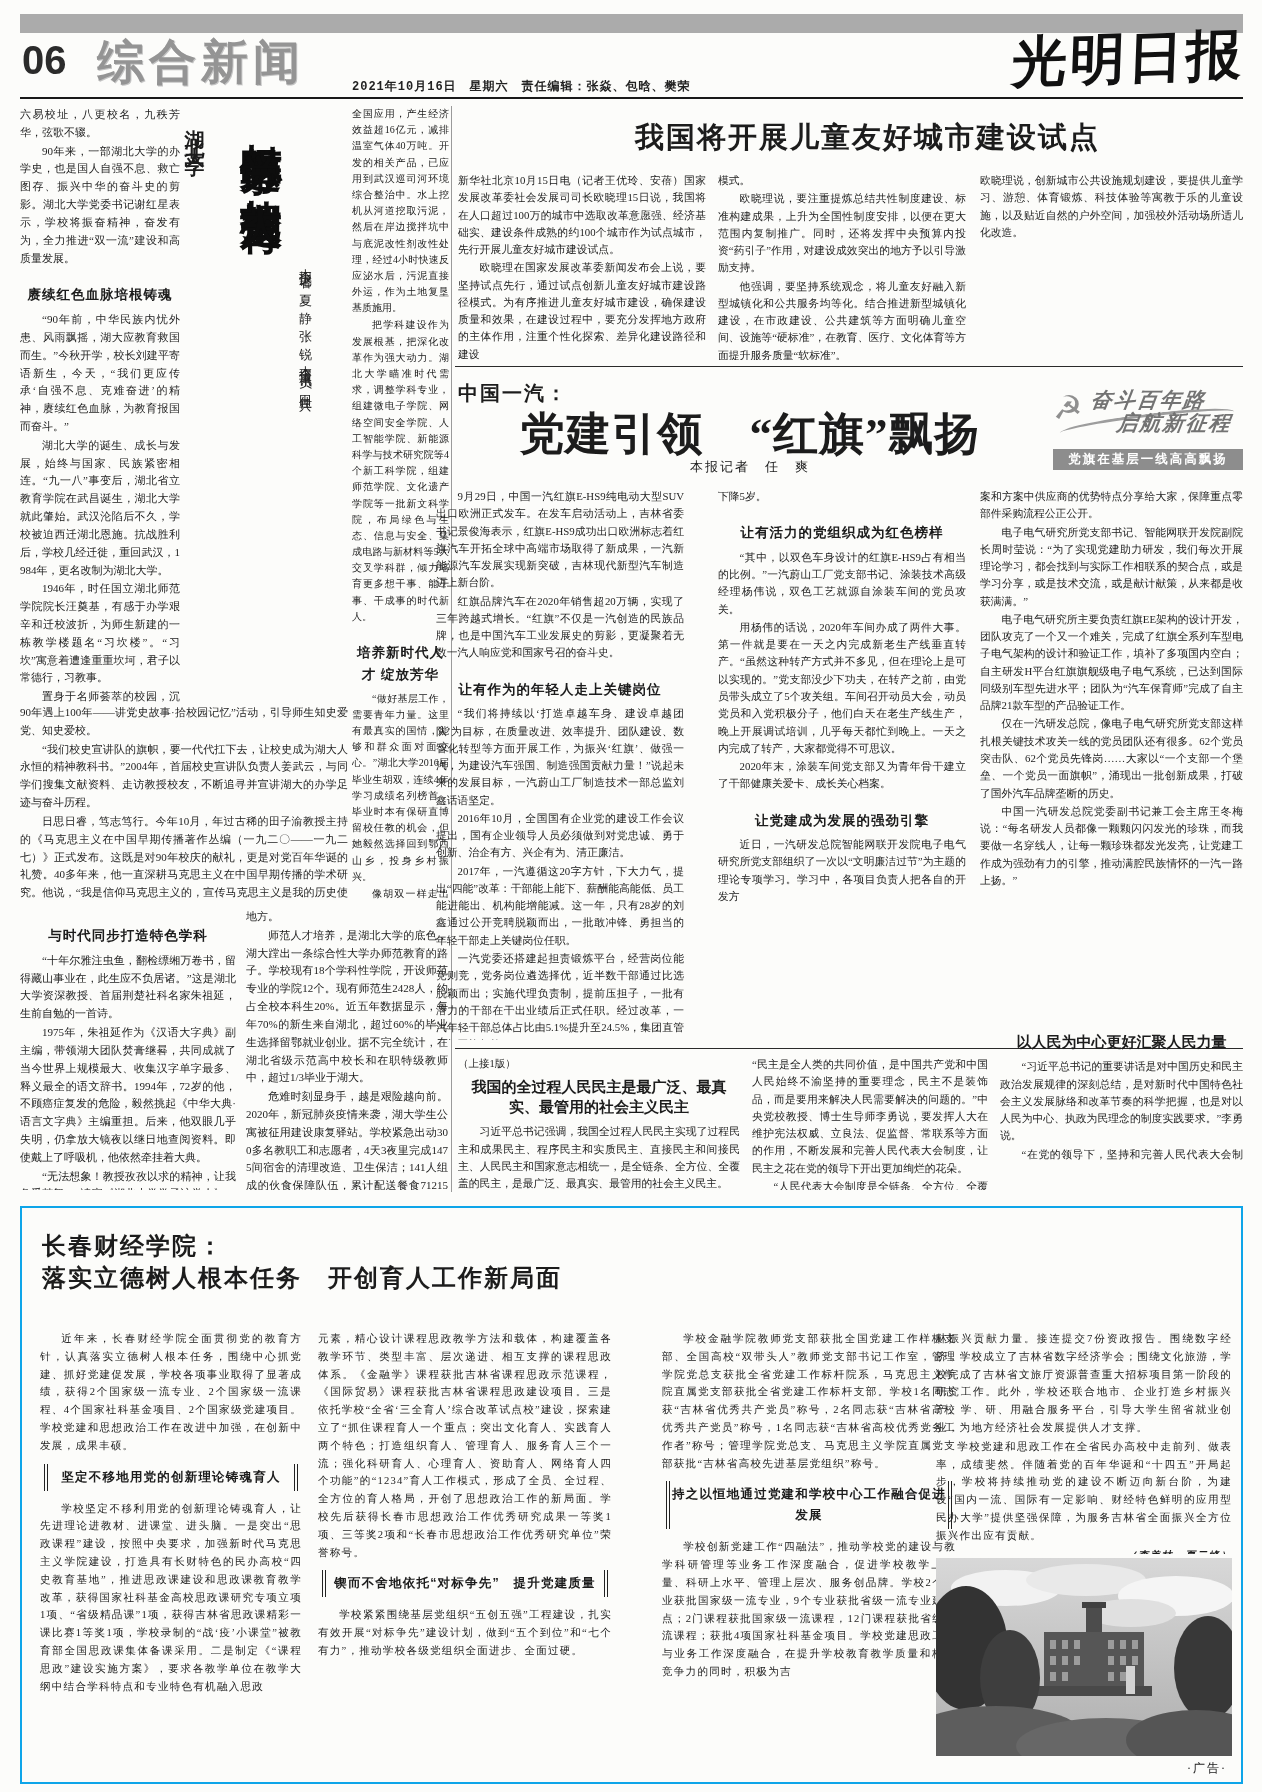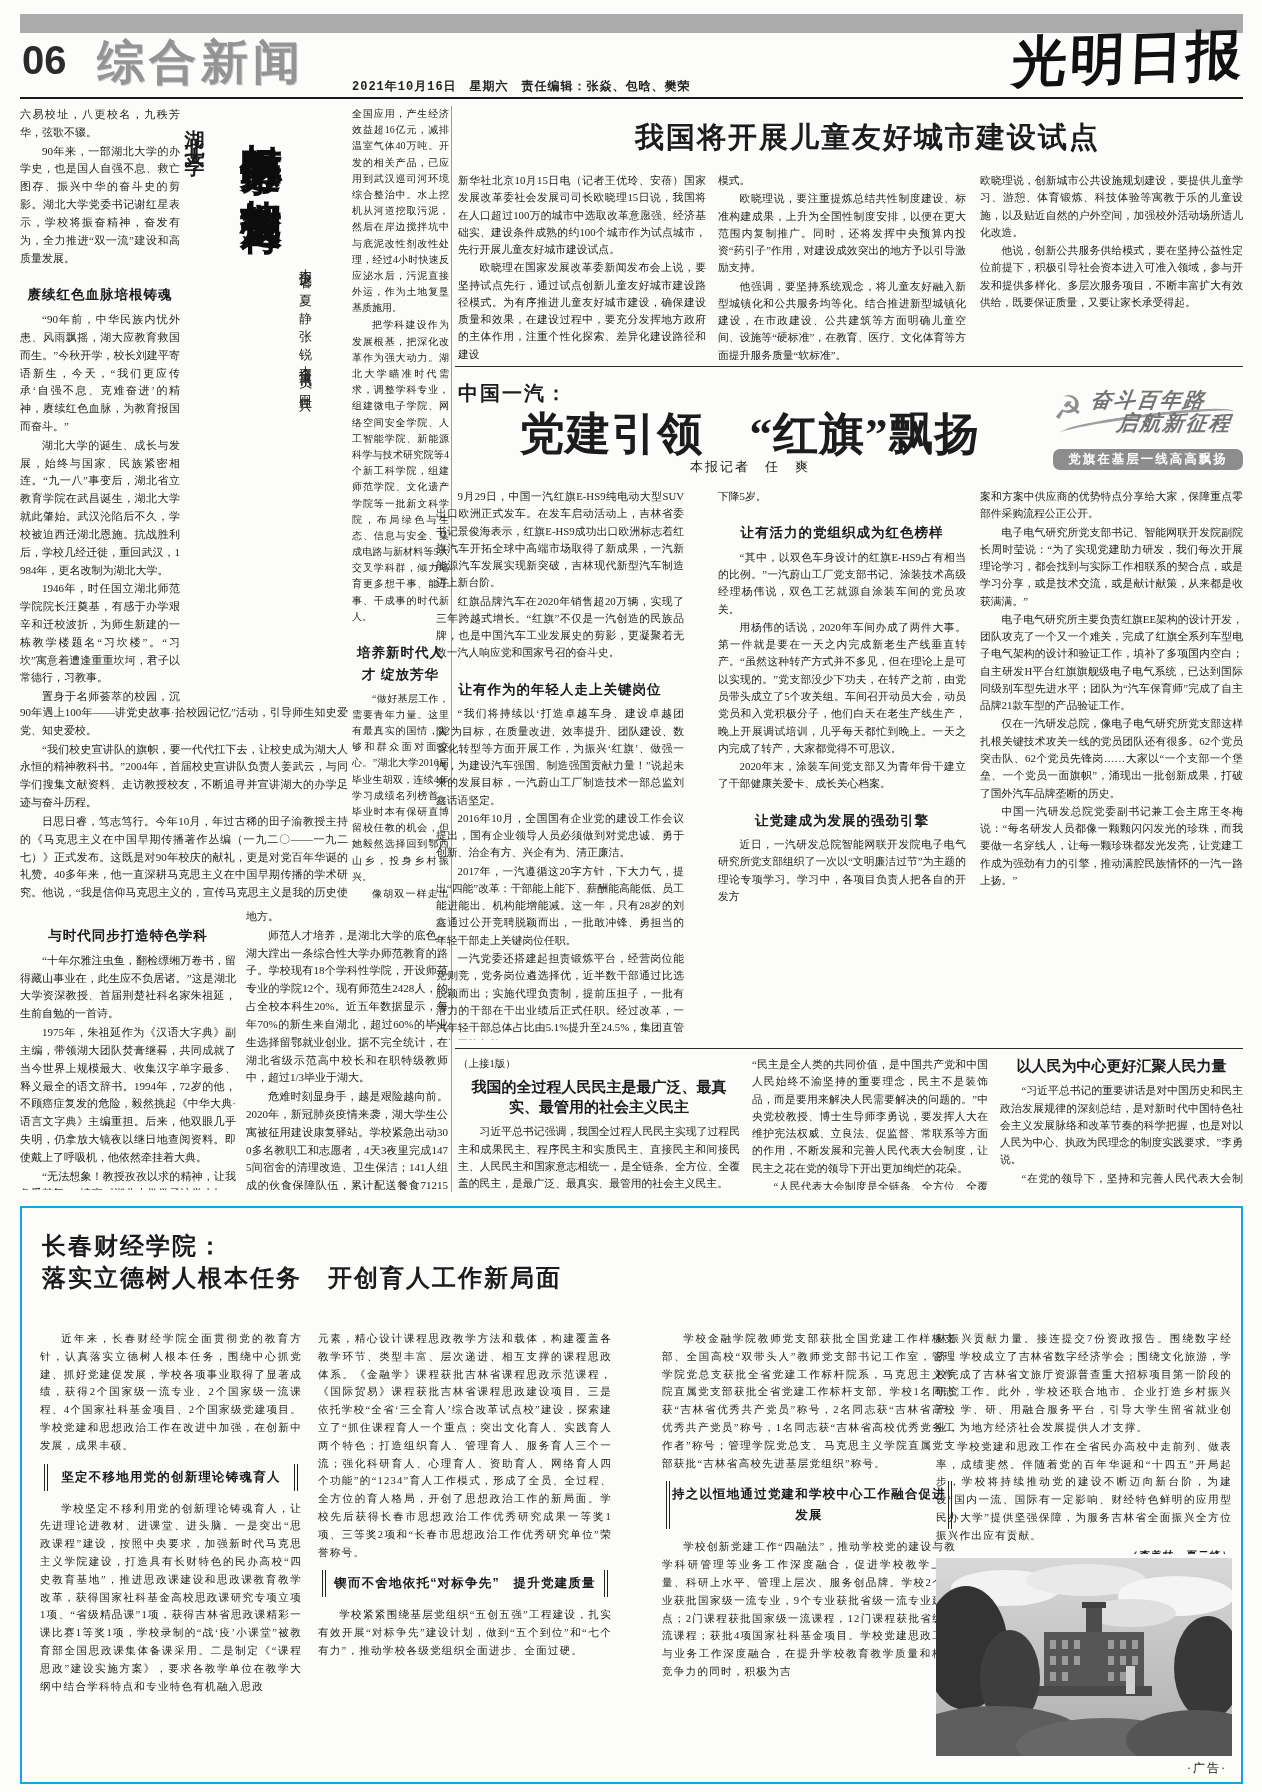--- a/index.html
+++ b/index.html
@@ -47,21 +47,21 @@
   .logo{width:190px;}
   .logo-art{position:relative;height:58px;}
   .logo-art::before{content:"";position:absolute;left:6px;top:26px;width:176px;height:14px;
                     border-top:3px solid #9d9d9d;transform:rotate(-7deg);border-radius:50%;}
   .hs-ico{position:absolute;left:0;top:4px;font-size:33px;color:#8f8f8f;line-height:1;}
   .logo-l1,.logo-l2{font-family:"Liberation Sans",sans-serif;font-weight:900;font-style:italic;color:#737373;
                     font-size:21px;letter-spacing:2px;transform:skewX(-8deg);line-height:1.1;white-space:nowrap;}
   .logo-l1{margin-left:38px;}
   .logo-l2{margin-left:64px;}
   .logo-banner{margin-top:3px;background:#8d8d8d;color:#fff;font-family:"Liberation Sans",sans-serif;
-               font-weight:bold;font-size:12.5px;text-align:center;letter-spacing:2px;padding:2px 0;border-radius:7px;}
+               font-weight:bold;font-size:12.5px;text-align:center;letter-spacing:2px;padding:2px 0;}
   
   .bigbox{border:2px solid #0ea5e9;}
   .ccfe-kicker{font-family:"Liberation Sans",sans-serif;font-weight:bold;font-size:24px;letter-spacing:2px;}
   .ccfe-headline{font-weight:bold;font-size:24px;letter-spacing:2px;font-family:"Liberation Serif",serif;white-space:nowrap;text-align:center;}
   .ad-label{font-size:12px;letter-spacing:2px;color:#222;}
 </style>
 </head>
 <body>
 
 <div class="page">
@@ -117,21 +117,20 @@
       <div class="b-lead">新华社北京10月15日电（记者王优玲、安蓓）国家发展改革委社会发展司司长欧晓理15日说，我国将在人口超过100万的城市中选取改革意愿强、经济基础实、建设条件成熟的约100个城市作为试点城市，先行开展儿童友好城市建设试点。</div>
       <div class="b-p">欧晓理在国家发展改革委新闻发布会上说，要坚持试点先行，通过试点创新儿童友好城市建设路径模式。为有序推进儿童友好城市建设，确保建设质量和效果，在建设过程中，要充分发挥地方政府的主体作用，注重个性化探索、差异化建设路径和建设</div>
     </div>
   <div class="col fs-m" style="left:718px;top:172px;width:248px;height:188px;">
       <div class="b-lead">模式。</div>
       <div class="b-p">欧晓理说，要注重提炼总结共性制度建设、标准构建成果，上升为全国性制度安排，以便在更大范围内复制推广。同时，还将发挥中央预算内投资“药引子”作用，对建设成效突出的地方予以引导激励支持。</div>
       <div class="b-p">他强调，要坚持系统观念，将儿童友好融入新型城镇化和公共服务均等化。结合推进新型城镇化建设，在市政建设、公共建筑等方面明确儿童空间、设施等“硬标准”，在教育、医疗、文化体育等方面提升服务质量“软标准”。</div>
     </div>
   <div class="col fs-m" style="left:980px;top:172px;width:263px;height:188px;">
       <div class="b-lead">欧晓理说，创新城市公共设施规划建设，要提供儿童学习、游憩、体育锻炼、科技体验等寓教于乐的儿童设施，以及贴近自然的户外空间，加强校外活动场所适儿化改造。</div>
-      <div class="b-p">他说，创新公共服务供给模式，要在坚持公益性定位前提下，积极引导社会资本进入可准入领域，参与开发和提供多样化、多层次服务项目，不断丰富扩大有效供给，既要保证质量，又要让家长承受得起。</div>
     </div>
   <div class="abs hrule-thin" style="left:455px;top:366px;width:788px;"></div>
 
   <div class="abs kicker-h" style="left:458px;top:380px;">中国一汽：</div>
   <div class="abs headline-2" style="left:470px;top:404px;width:560px;">党建引领　“红旗”飘扬</div>
   <div class="abs byline-h" style="left:470px;top:458px;width:560px;">本报记者　任　爽</div>
 
   <div class="abs logo" style="left:1053px;top:388px;">
     <div class="logo-art">
       <span class="hs-ico">☭</span>
@@ -173,21 +172,21 @@
     <div class="b-h2">我国的全过程人民民主是最广泛、最真实、最管用的社会主义民主</div>
     <div>
         <div class="b-p">习近平总书记强调，我国全过程人民民主实现了过程民主和成果民主、程序民主和实质民主、直接民主和间接民主、人民民主和国家意志相统一，是全链条、全方位、全覆盖的民主，是最广泛、最真实、最管用的社会主义民主。</div>
       </div>
   </div>
   <div class="col fs-m" style="left:752px;top:1056px;width:236px;height:134px;">
       <div class="b-lead">“民主是全人类的共同价值，是中国共产党和中国人民始终不渝坚持的重要理念，民主不是装饰品，而是要用来解决人民需要解决的问题的。”中央党校教授、博士生导师李勇说，要发挥人大在维护宪法权威、立良法、促监督、常联系等方面的作用，不断发展和完善人民代表大会制度，让民主之花在党的领导下开出更加绚烂的花朵。</div>
       <div class="b-p">“人民代表大会制度是全链条、全方位、全覆盖的立体式民主结构，保证人民当家作主具体地、现实地落实到国家政治生活和社会生活之中。”</div>
     </div>
 
-  <div class="col fs-m" style="left:1000px;top:1052px;width:243px;height:134px;">
+  <div class="col fs-m" style="left:1000px;top:1028px;width:243px;height:134px;">
     <div class="b-h2">以人民为中心更好汇聚人民力量</div>
     <div>
         <div class="b-p">“习近平总书记的重要讲话是对中国历史和民主政治发展规律的深刻总结，是对新时代中国特色社会主义发展脉络和改革节奏的科学把握，也是对以人民为中心、执政为民理念的制度实践要求。”李勇说。</div>
         <div class="b-p">“在党的领导下，坚持和完善人民代表大会制度，要始终坚持以人民为中心的政治理念。”张贤明认为，要进一步丰富民主形式，拓展民主渠道，支持人民通过人民代表大会制度行使国家权力，保证人民的知情权、参与权、表达权、监督权落到实处。</div>
       </div>
   </div>
 
   <div class="abs bigbox" style="left:20px;top:1206px;width:1219px;height:574px;">
     <div class="abs ccfe-kicker" style="left:20px;top:22px;">长春财经学院：</div>
     <div class="abs ccfe-headline" style="left:20px;top:54px;">落实立德树人根本任务　开创育人工作新局面</div>

